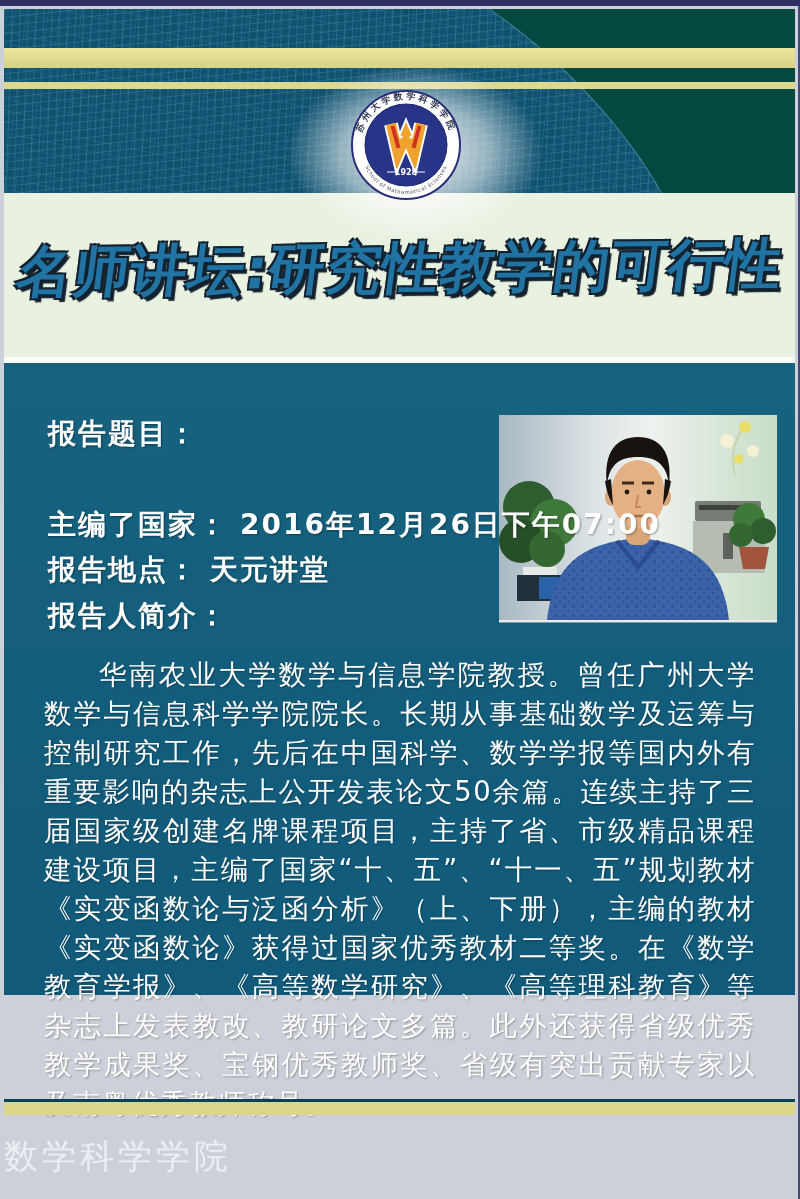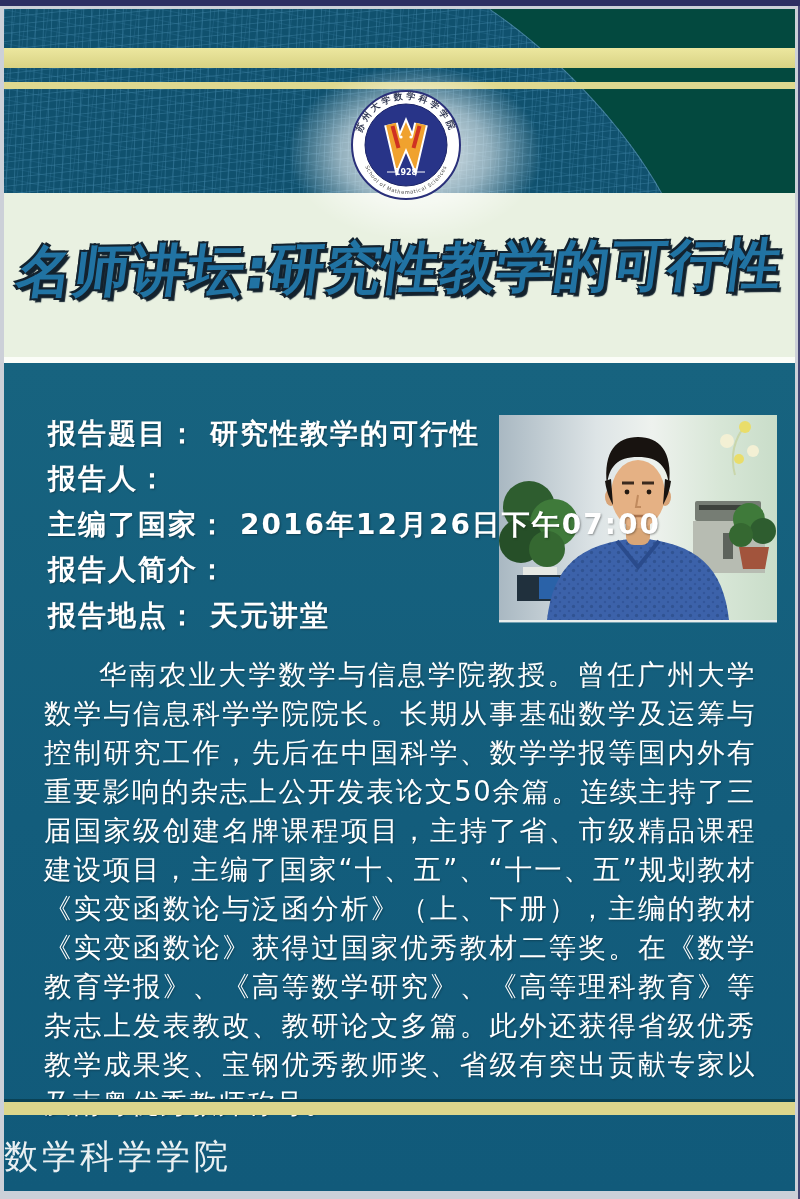--- a/index.html
+++ b/index.html
@@ -37,21 +37,21 @@
     position:absolute;left:0;right:0;top:38px;margin:0;text-align:center;
     font-size:56px;font-weight:bold;color:#2173a3;letter-spacing:1px;
     transform:skewX(-8deg) rotate(-0.6deg);
     text-shadow:2px 2px 0 #13222e,-2px 2px 0 #13222e,2px -2px 0 #13222e,
                 -2px -2px 0 #13222e,4px 4px 1px #13222e;
     white-space:nowrap;
   }
 
   
   .teal-body{
-    position:relative;height:828px;
+    position:relative;height:632px;
     background:linear-gradient(180deg,#17637f 0%,#135d7c 55%,#115a7a 100%);
   }
   .info-list{position:absolute;left:44px;top:48px;z-index:2;}
   .info-row{display:flex;align-items:center;height:45.5px;white-space:nowrap;}
   .info-label,.info-value{
     font-size:28px;color:#fff;font-weight:600;letter-spacing:2px;
     text-shadow:1px 1px 2px rgba(0,0,0,.35);
   }
   .info-label{margin-right:12px;}
 
@@ -142,36 +142,34 @@
 
     <section class="title-band">
       <h1 class="main-title">名师讲坛:研究性教学的可行性</h1>
     </section>
 
     <section class="teal-body">
 
       <div class="info-list">
         <div class="info-row">
           <span class="info-label">报告题目：</span>
-          <span class="info-value">研究性教学的可行性</span>
-        </div>
-        <div class="info-row">
-          <span class="info-label">报告人：</span>
+        </div>
+        <div class="info-row">
         </div>
         <div class="info-row">
           <span class="info-label">主编了国家：</span>
           <span class="info-value">2016年12月26日下午07:00</span>
         </div>
         <div class="info-row">
+          <span class="info-label">报告地点：</span>
+          <span class="info-value">天元讲堂</span>
+        </div>
+        <div class="info-row">
           <span class="info-label">报告人简介：</span>
           <span class="info-value"></span>
-        </div>
-        <div class="info-row">
-          <span class="info-label">报告地点：</span>
-          <span class="info-value">天元讲堂</span>
         </div>
       </div>
 
       <div class="speaker-photo">
         <svg width="278" height="205" viewBox="0 0 278 205">
           <defs>
             <linearGradient id="pbg" x1="0" y1="0" x2="1" y2="0">
               <stop offset="0" stop-color="#a9b8c2"></stop>
               <stop offset="0.35" stop-color="#dde4e6"></stop>
               <stop offset="0.55" stop-color="#eef2ee"></stop>

